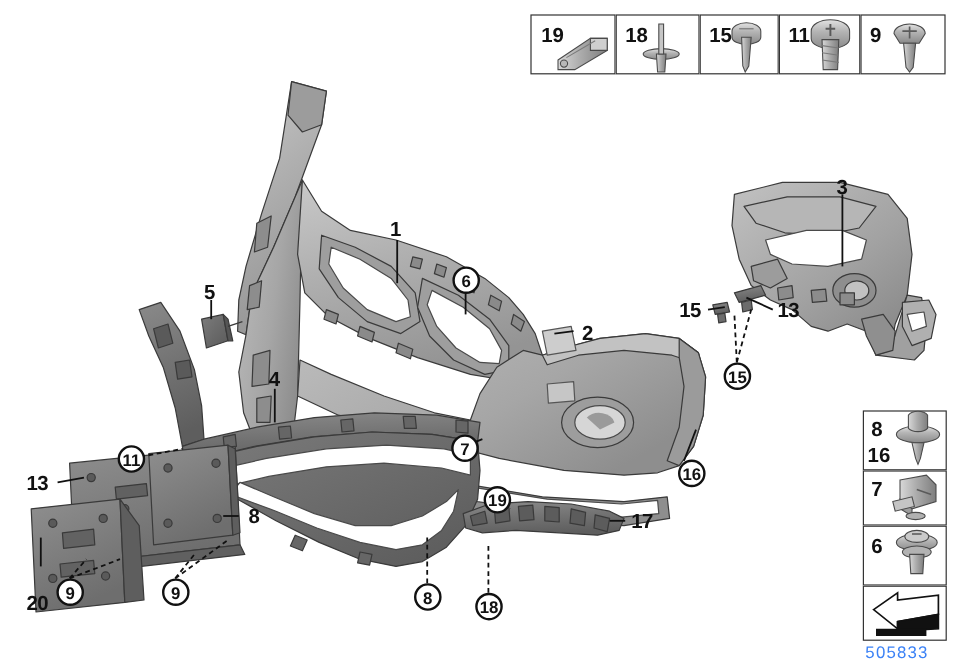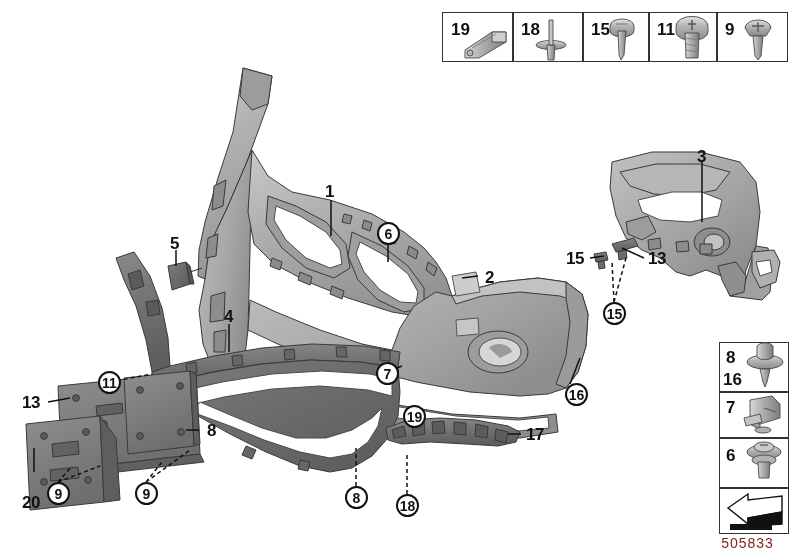--- a/index.html
+++ b/index.html
@@ -11,21 +11,21 @@
        letter-spacing:-0.5px;}
   .cir{position:absolute;width:23px;height:23px;border:2px solid #111;border-radius:50%;
        display:flex;align-items:center;justify-content:center;font-size:14px;font-weight:bold;
        background:#fff;color:#111;box-sizing:border-box;}
   .legtop{position:absolute;top:12px;height:50px;border:1.4px solid #333;background:#fff;
           box-sizing:border-box;}
   .legnum{position:absolute;font-size:17px;font-weight:bold;color:#111;}
   .legright{position:absolute;left:719px;width:70px;border:1.4px solid #333;background:#fff;
             box-sizing:border-box;}
   .diagnum{position:absolute;left:700px;top:535px;width:95px;text-align:center;
-           font-size:14px;color:#7f1d1d;letter-spacing:1px;}
+           font-size:14px;color:#3b82f6;letter-spacing:1px;}
 </style>
 </head>
 <body>
 
 <div id="stage">
 
   <svg width="800" height="560" viewBox="0 0 800 560">
     <defs>
       <linearGradient id="gSkin" x1="0" y1="0" x2="0.3" y2="1">
         <stop offset="0%" stop-color="#c9c9c9"></stop>

